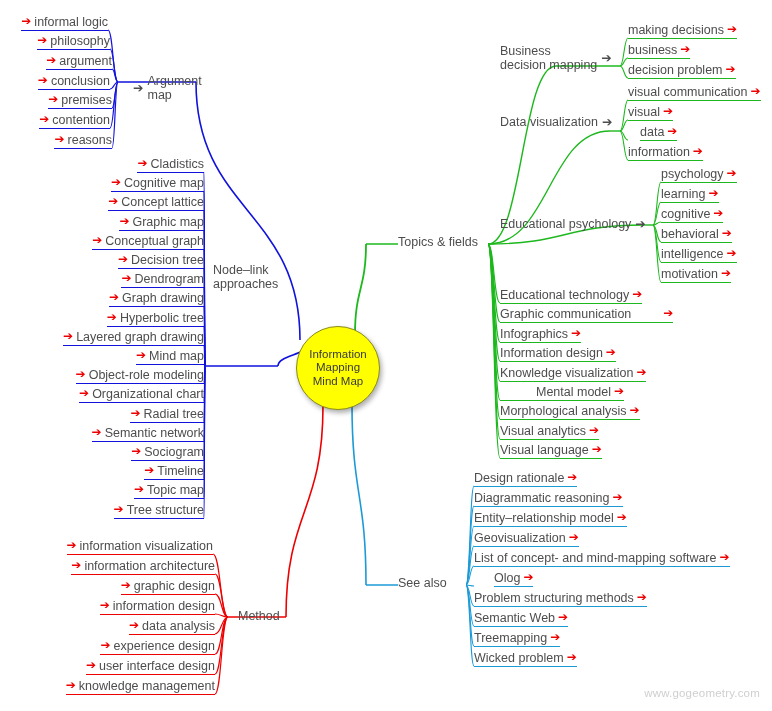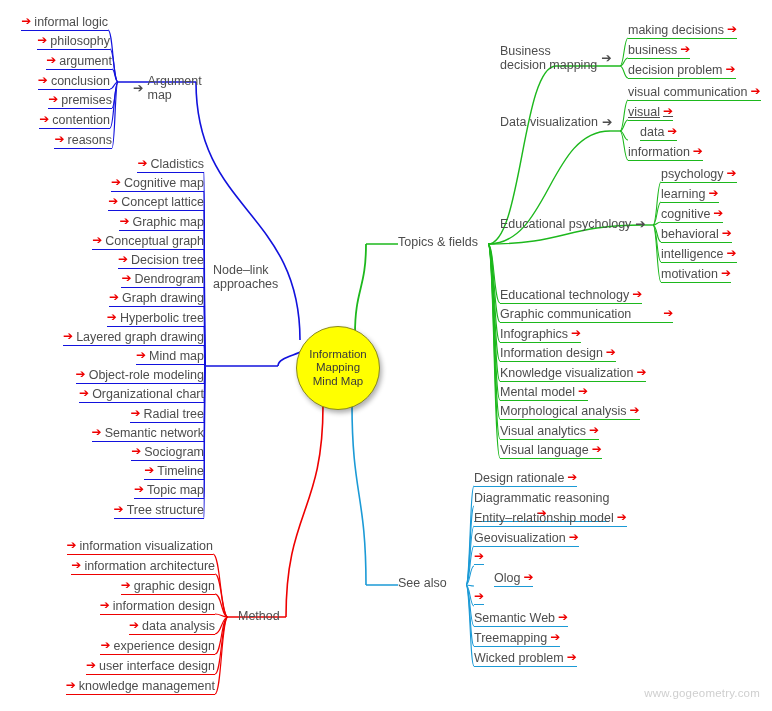--- a/index.html
+++ b/index.html
@@ -325,21 +325,21 @@
       <div class="node ul-green" style="left: 628px; top: 63px;">
         <span>decision problem</span>
         <span class="arw">➔</span>
       </div>
       <div class="blabel twoline" style="top: 44px; left: 500px;"><span style="text-align: left; white-space: pre-line;">Business
 decision mapping</span><span class="arw">➔</span></div>
       <div class="node ul-green" style="left: 628px; top: 85px;">
         <span>visual communication</span>
         <span class="arw">➔</span>
       </div>
-      <div class="node ul-green" style="left: 628px; top: 105px; text-decoration: underline;">
+      <div class="node ul-green" style="left: 628px; top: 105px;">
         <span>visual</span>
         <span class="arw">➔</span>
       </div>
       <div class="node ul-green" style="left: 640px; top: 125px;">
         <span>data</span>
         <span class="arw">➔</span>
       </div>
       <div class="node ul-green" style="left: 628px; top: 145px;">
         <span>information</span>
         <span class="arw">➔</span>
@@ -389,21 +389,21 @@
         <span class="arw">➔</span>
       </div>
       <div class="node ul-green" style="left: 500px; top: 346px;">
         <span>Information design</span>
         <span class="arw">➔</span>
       </div>
       <div class="node ul-green" style="left: 500px; top: 366px;">
         <span>Knowledge visualization</span>
         <span class="arw">➔</span>
       </div>
-      <div class="node ul-green" style="left: 500px; top: 385px;">
+      <div class="node ul-green" style="left: 500px; top: 385px; padding-left: 36px;">
         <span>Mental model</span>
         <span class="arw">➔</span>
       </div>
       <div class="node ul-green" style="left: 500px; top: 404px;">
         <span>Morphological analysis</span>
         <span class="arw">➔</span>
       </div>
       <div class="node ul-green" style="left: 500px; top: 424px;">
         <span>Visual analytics</span>
         <span class="arw">➔</span>
@@ -412,40 +412,42 @@
         <span>Visual language</span>
         <span class="arw">➔</span>
       </div>
       <div class="blabel" style="top: 235px; left: 398px;">
         <span style="text-align: left; white-space: pre-line;">Topics &amp; fields</span>
       </div>
       <div class="node ul-cyan" style="left: 474px; top: 471px;">
         <span>Design rationale</span>
         <span class="arw">➔</span>
       </div>
-      <div class="node ul-cyan" style="left: 474px; top: 491px; flex-direction: column;">
+      <div class="node ul-cyan" style="left: 474px; top: 491px;">
         <span>Diagrammatic reasoning</span>
         <span class="arw">➔</span>
       </div>
       <div class="node ul-cyan" style="left: 474px; top: 511px;">
         <span>Entity–relationship model</span>
         <span class="arw">➔</span>
       </div>
       <div class="node ul-cyan" style="left: 474px; top: 531px;">
         <span>Geovisualization</span>
         <span class="arw">➔</span>
       </div>
       <div class="node ul-cyan" style="left: 474px; top: 551px;">
+        <span>List of concept- and mind-mapping software</span>
         <span class="arw">➔</span>
       </div>
       <div class="node ul-cyan" style="left: 494px; top: 571px;">
         <span>Olog</span>
         <span class="arw">➔</span>
       </div>
       <div class="node ul-cyan" style="left: 474px; top: 591px;">
+        <span>Problem structuring methods</span>
         <span class="arw">➔</span>
       </div>
       <div class="node ul-cyan" style="left: 474px; top: 611px;">
         <span>Semantic Web</span>
         <span class="arw">➔</span>
       </div>
       <div class="node ul-cyan" style="left: 474px; top: 631px;">
         <span>Treemapping</span>
         <span class="arw">➔</span>
       </div>

